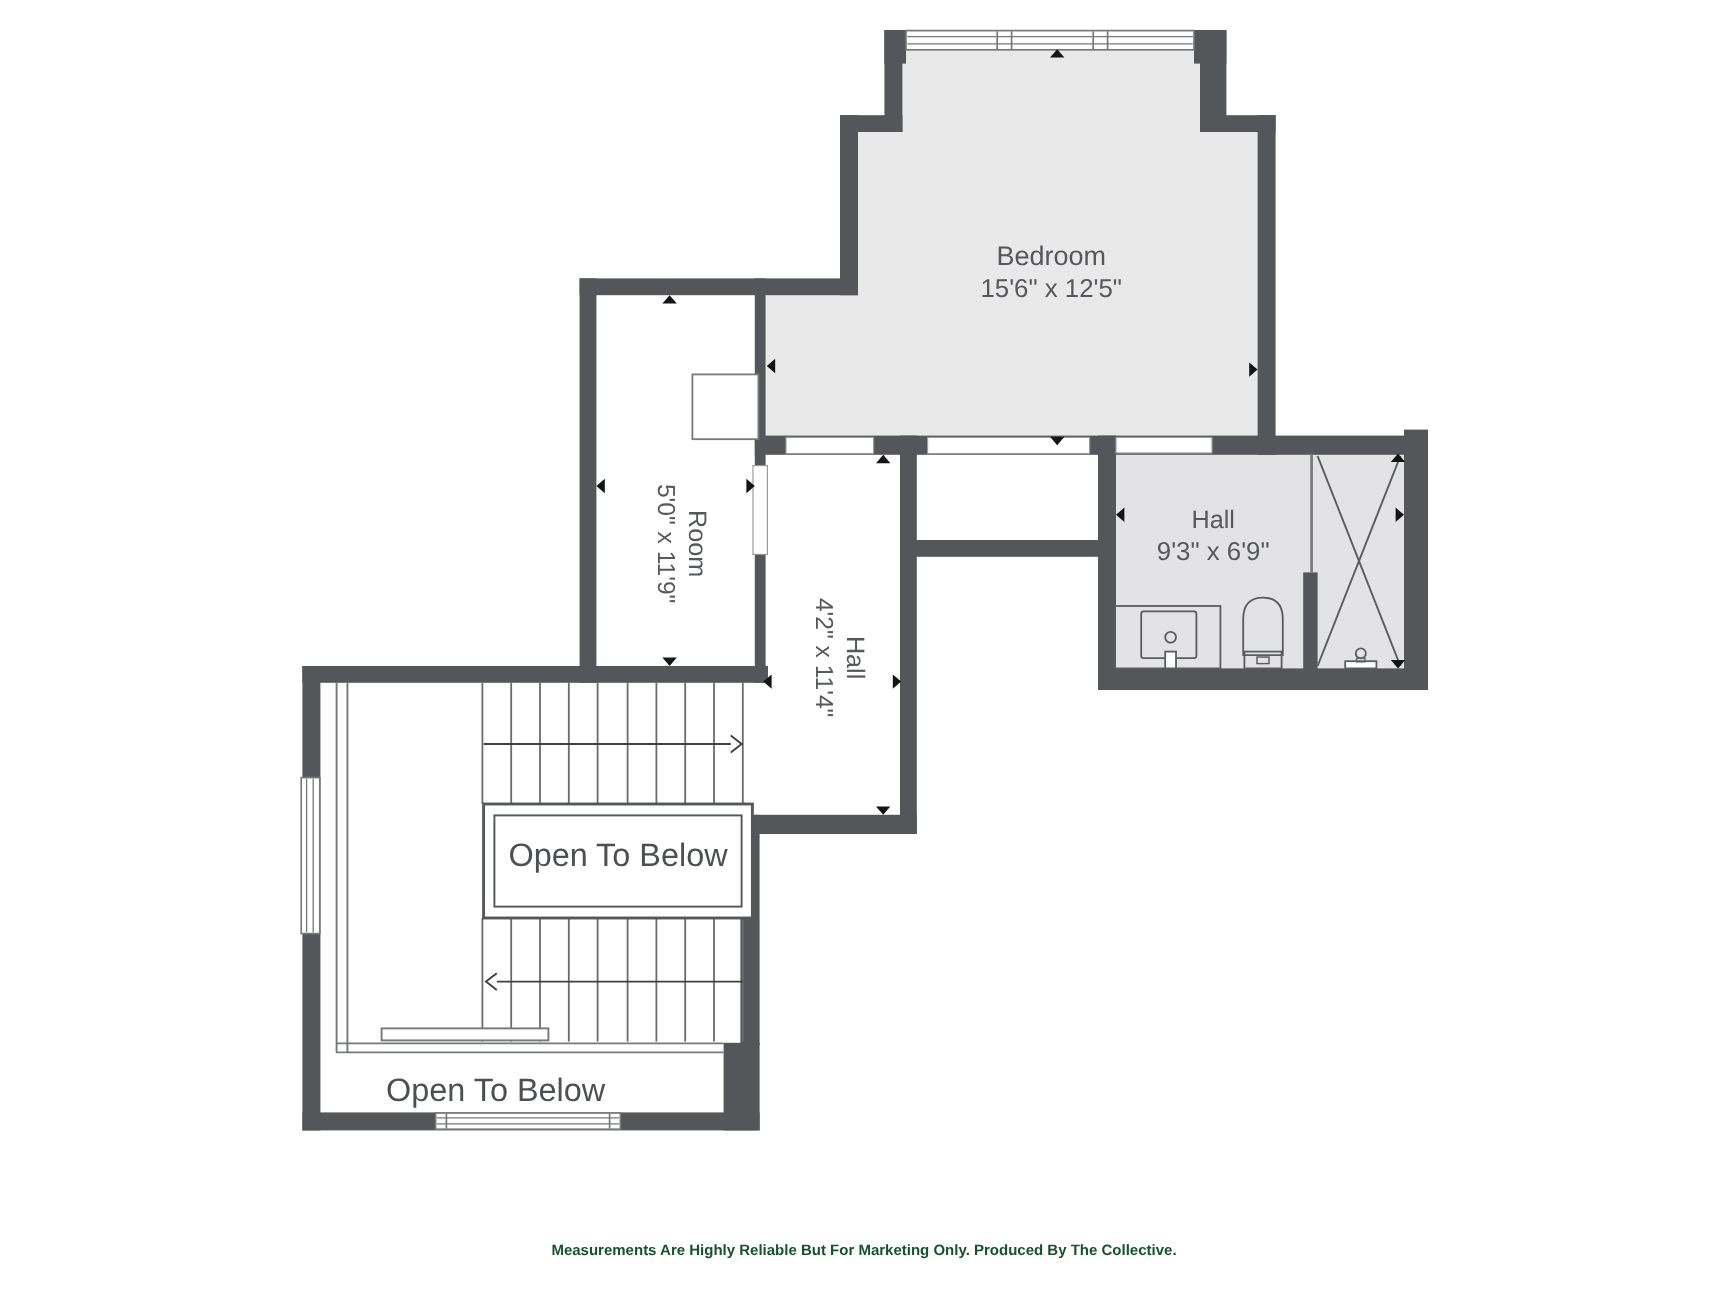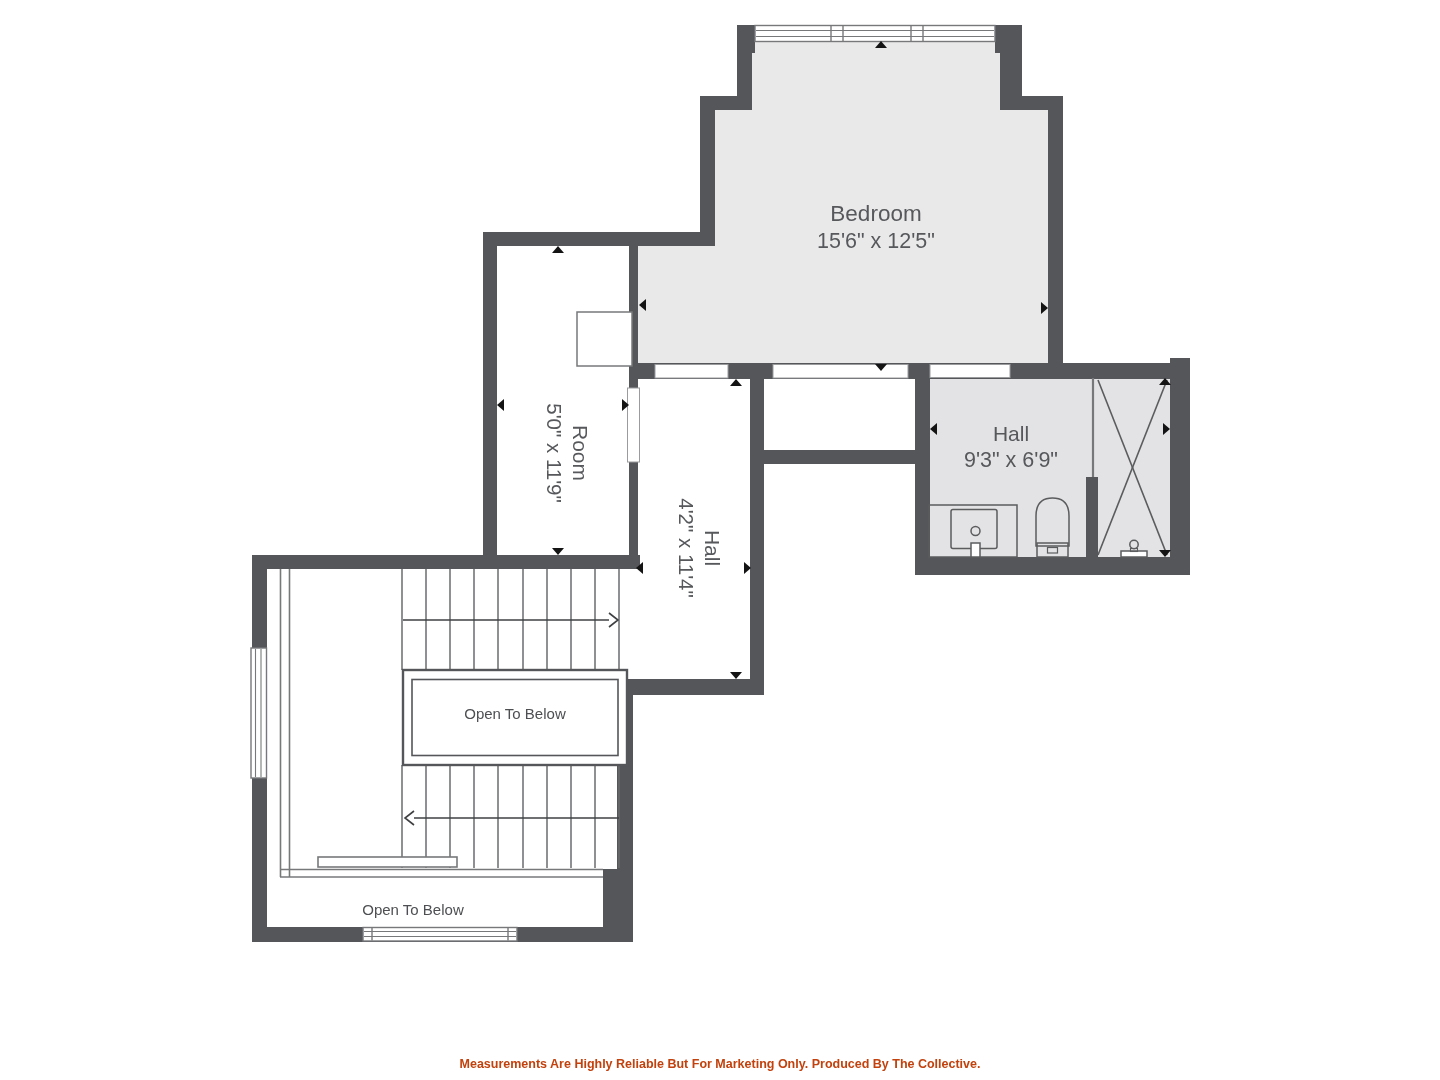--- a/index.html
+++ b/index.html
@@ -13,32 +13,32 @@
     transform:translate(-50%,-50%);white-space:nowrap;
   }
   .label .name{font-size:22.5px;line-height:28px;}
   .label .dims{font-size:21.5px;line-height:27px;}
   .label.small .name{font-size:21px;line-height:27px;}
   .label.rot{transform:translate(-50%,-50%) rotate(90deg);}
   .label.rot .name{font-size:21px;line-height:26px;}
   .label.rot .dims{font-size:20.5px;line-height:26px;}
   .otb{
     position:absolute;transform:translate(-50%,-50%);
-    font-size:15px;color:#4d4f52;white-space:nowrap;
+    font-size:27px;color:#4d4f52;white-space:nowrap;
   }
   .footer-logo{
     position:absolute;left:78px;top:1009px;height:32px;
     display:flex;align-items:center;gap:9px;
   }
   .logo-text{
     font-size:17.5px;font-weight:700;letter-spacing:1px;color:#c4c4c5;
   }
   .disclaimer{
     position:absolute;left:0;top:1035px;width:1440px;text-align:center;
-    font-size:12.5px;font-weight:600;color:#c2410c;margin-top:22px;
+    font-size:12.5px;font-weight:600;color:#14532d;
   }
 </style>
 </head>
 <body>
 
 <div class="canvas">
 
   <svg class="plan-svg" width="1440" height="1080" viewBox="0 0 1440 1080">
 
     <g>

